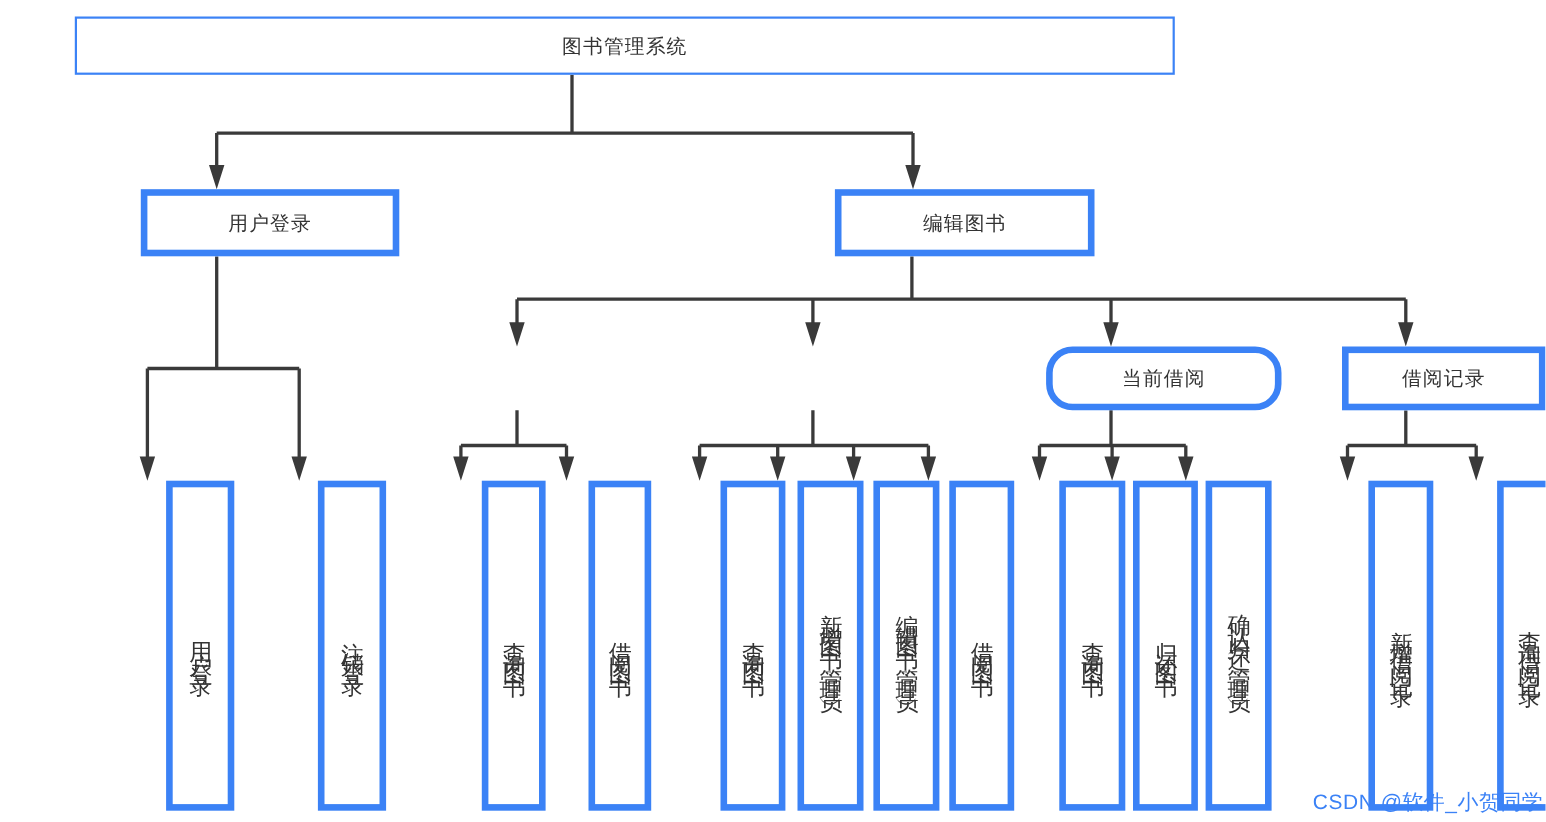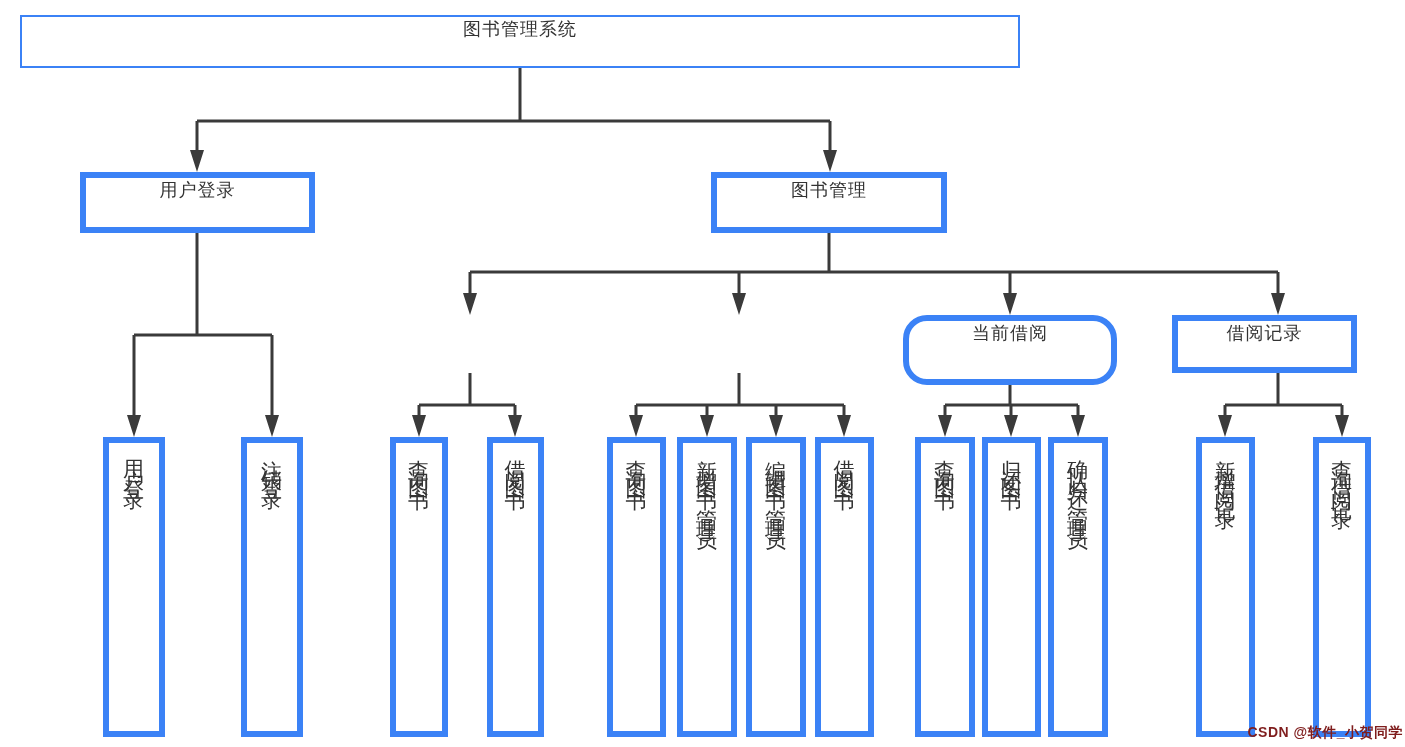--- a/index.html
+++ b/index.html
@@ -9,41 +9,41 @@
     font-family: "Liberation Sans", "DejaVu Sans", sans-serif;
     position: relative; overflow: hidden;
   }
   .stage { position: absolute; left: 0; top: 0; width: 1405px; height: 747px; }
   svg.wires { position: absolute; left: 0; top: 0; z-index: 1; }
   .box {
     position: absolute; z-index: 2;
     background: #ffffff;
     border: 6px solid #3b82f6;
     box-sizing: border-box;
-    display: flex; align-items: flex-start; justify-content: center;
+    display: flex; align-items: center; justify-content: center;
     color: #333333;
+    margin-left: 48px;
   }
   .box.root { border-width: 2px; }
   .hlabel { font-size: 18px; letter-spacing: 1px; color: #333333; }
   .leaf span {
     writing-mode: vertical-lr;
     text-orientation: mixed;
     font-size: 21px;
     letter-spacing: 10px;
     line-height: 1;
     color: #333333;
     white-space: nowrap;
   }
   .watermark {
     position: absolute; z-index: 5;
     right: 2px; bottom: 5px;
-    font-size: 14px;
-    color: #7f1d1d;
+    font-size: 19px;
+    color: #3b82f6;
     letter-spacing: 0.5px;
-    font-weight: bold;
   }
 </style>
 </head>
 <body>
 
 <div class="stage">
 
   <svg class="wires" width="1405" height="747" viewBox="0 0 1405 747">
     <path fill="none" stroke="#3a3a3a" stroke-width="3" d="M520 68 V121 M197 121 H830 M197 121 V158 M830 121 V158
              M197 233 V335 M134 335 H272 M134 335 V422 M272 335 V422
@@ -65,24 +65,24 @@
   </svg>
 
   <div class="box root" style="left:20px; top:15px; width:1000px; height:53px;">
     <span class="hlabel">图书管理系统</span>
   </div>
 
   <div class="box" style="left:80px; top:172px; width:235px; height:61px;">
     <span class="hlabel">用户登录</span>
   </div>
   <div class="box" style="left:711px; top:172px; width:236px; height:61px;">
-    <span class="hlabel">图书管理</span>
+    <span class="hlabel">编辑图书</span>
   </div>
 
-  <div class="box" style="left:903px; top:315px; width:214px; height:70px;border-radius:24px;">
+  <div class="box" style="left:903px; top:315px; width:214px; height:58px;border-radius:24px;">
     <span class="hlabel">当前借阅</span>
   </div>
   <div class="box" style="left:1172px; top:315px; width:185px; height:58px;">
     <span class="hlabel">借阅记录</span>
   </div>
 
   <div class="box leaf" style="left:103px; top:437px; width:62px; height:300px;">
     <span>用户登录</span>
   </div>
   <div class="box leaf" style="left:241px; top:437px; width:62px; height:300px;">

